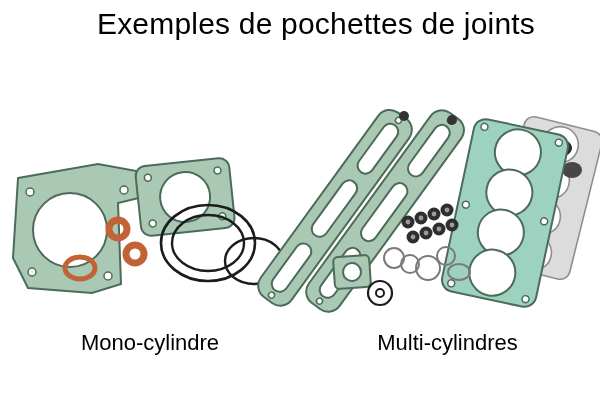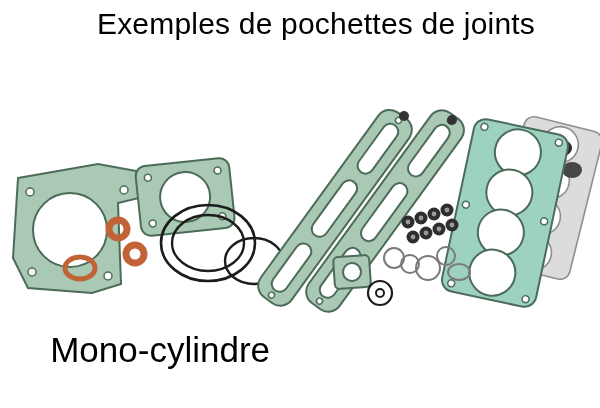--- a/index.html
+++ b/index.html
@@ -5,21 +5,21 @@
   html,body{margin:0;padding:0;background:#fff;}
   .stage{
     position:relative;width:600px;height:408px;background:#fff;
     font-family:"Liberation Sans", sans-serif;color:#000;overflow:hidden;
   }
   .title{
     position:absolute;top:6px;left:0;width:600px;text-align:center;
     font-size:30px;line-height:36px;letter-spacing:0.2px;margin-left:16px;
   }
   .caption{
-    position:absolute;top:330px;font-size:35px;text-align:right;white-space:nowrap;
+    position:absolute;top:330px;font-size:22px;text-align:center;white-space:nowrap;
   }
   .caption-mono{left:30px;width:240px;}
   .caption-multi{left:315px;width:265px;}
   .scene{position:absolute;left:0;top:0;}
   .gasket{stroke:#4c6b59;stroke-width:2;}
   .hole{fill:#ffffff;stroke:#4c6b59;stroke-width:2;}
   .bolt{fill:#ffffff;stroke:#4c6b59;stroke-width:1.5;}
   .blackring{fill:none;stroke:#1c1c1c;}
   .grayring{fill:none;stroke:#7a7a7a;stroke-width:2;}
   .grayGasket{stroke:#8f8f8f;stroke-width:1.6;}
@@ -158,14 +158,15 @@
 
       <circle class="grayring" cx="394" cy="258" r="10"></circle>
       <circle class="grayring" cx="410" cy="264" r="9"></circle>
       <circle class="grayring" cx="428" cy="268" r="12"></circle>
       <circle class="grayring" cx="446" cy="256" r="9"></circle>
       <ellipse class="grayring" cx="459" cy="272" rx="11" ry="8"></ellipse>
     </g>
   </svg>
 
   <div class="caption caption-mono">Mono-cylindre</div>
+  <div class="caption caption-multi">Multi-cylindres</div>
 
 </div>
 
 </body></html>

